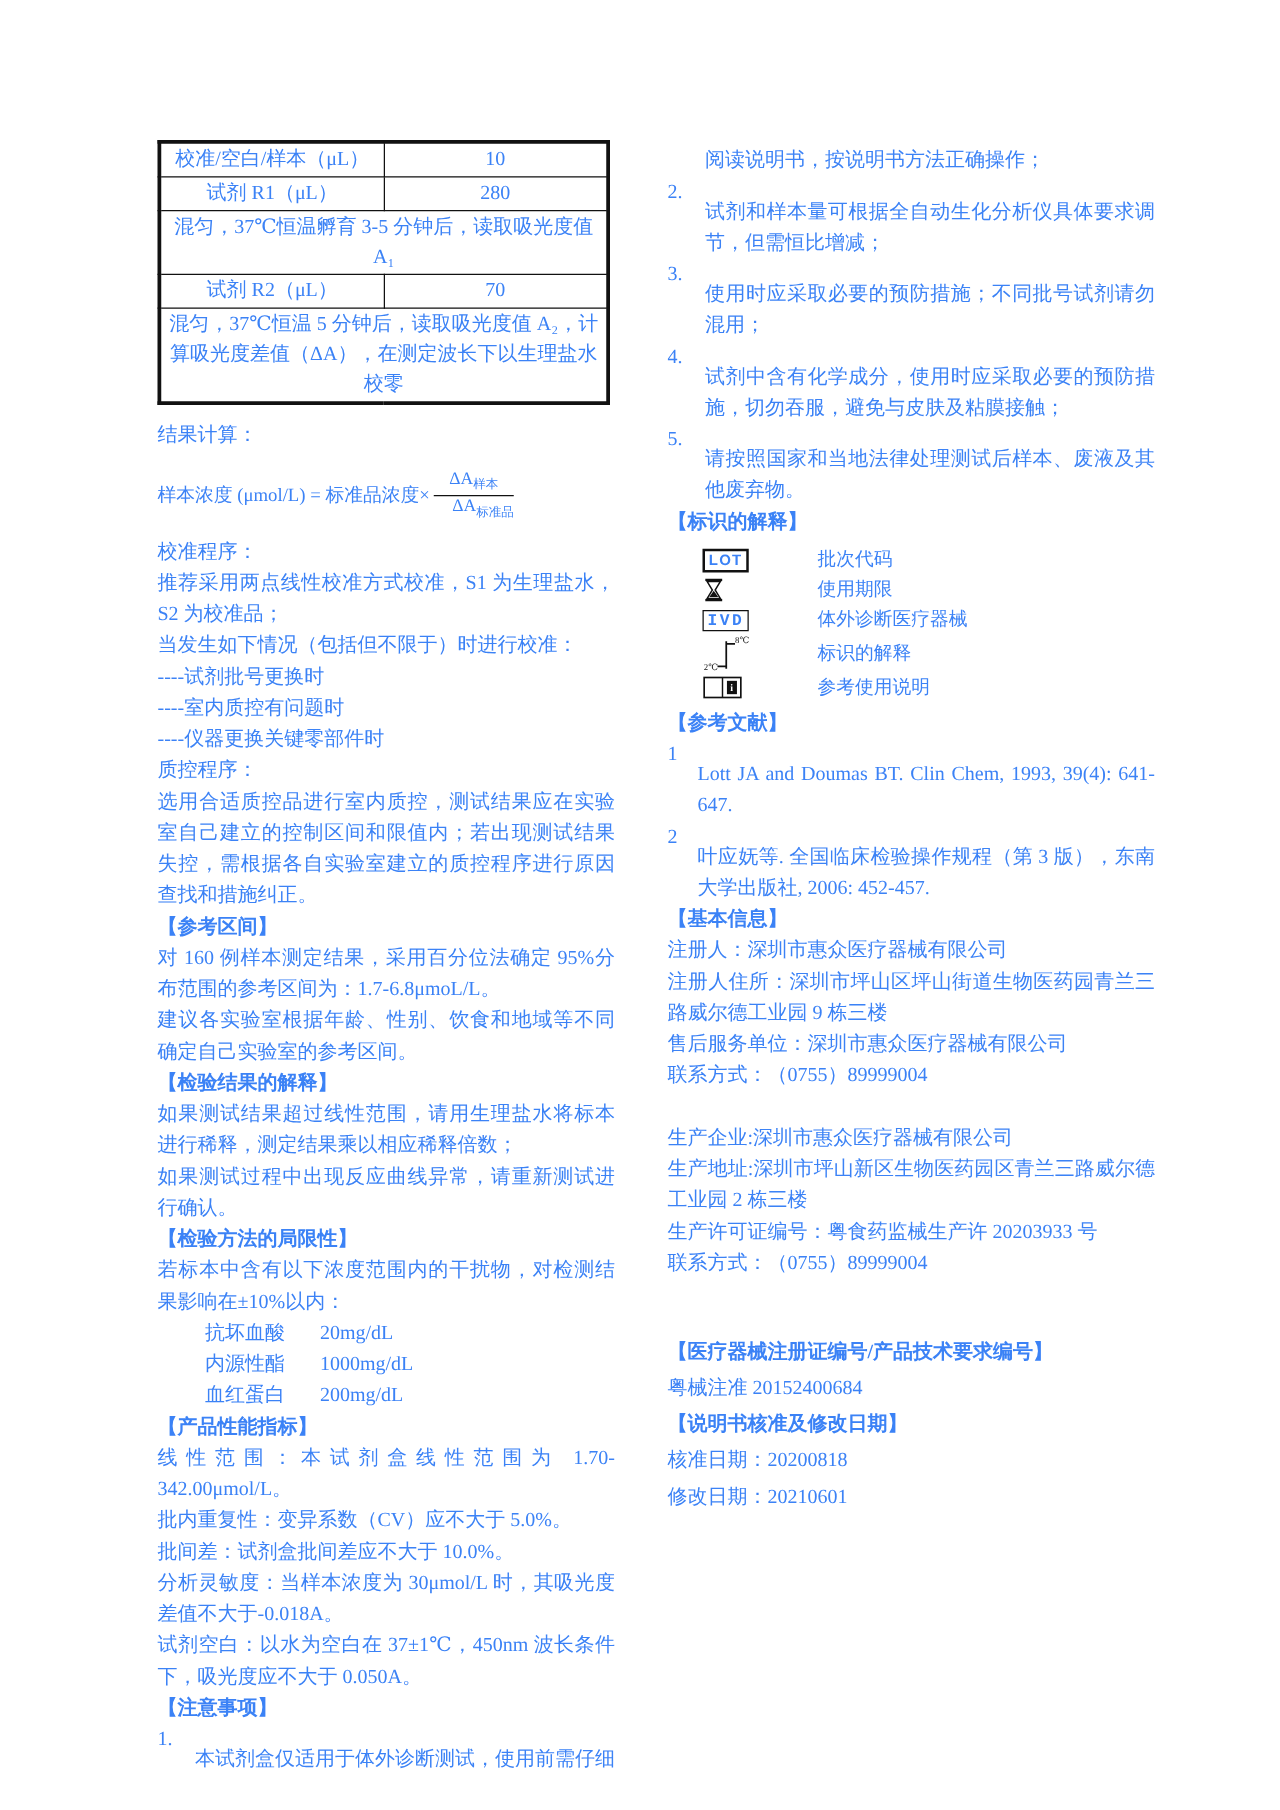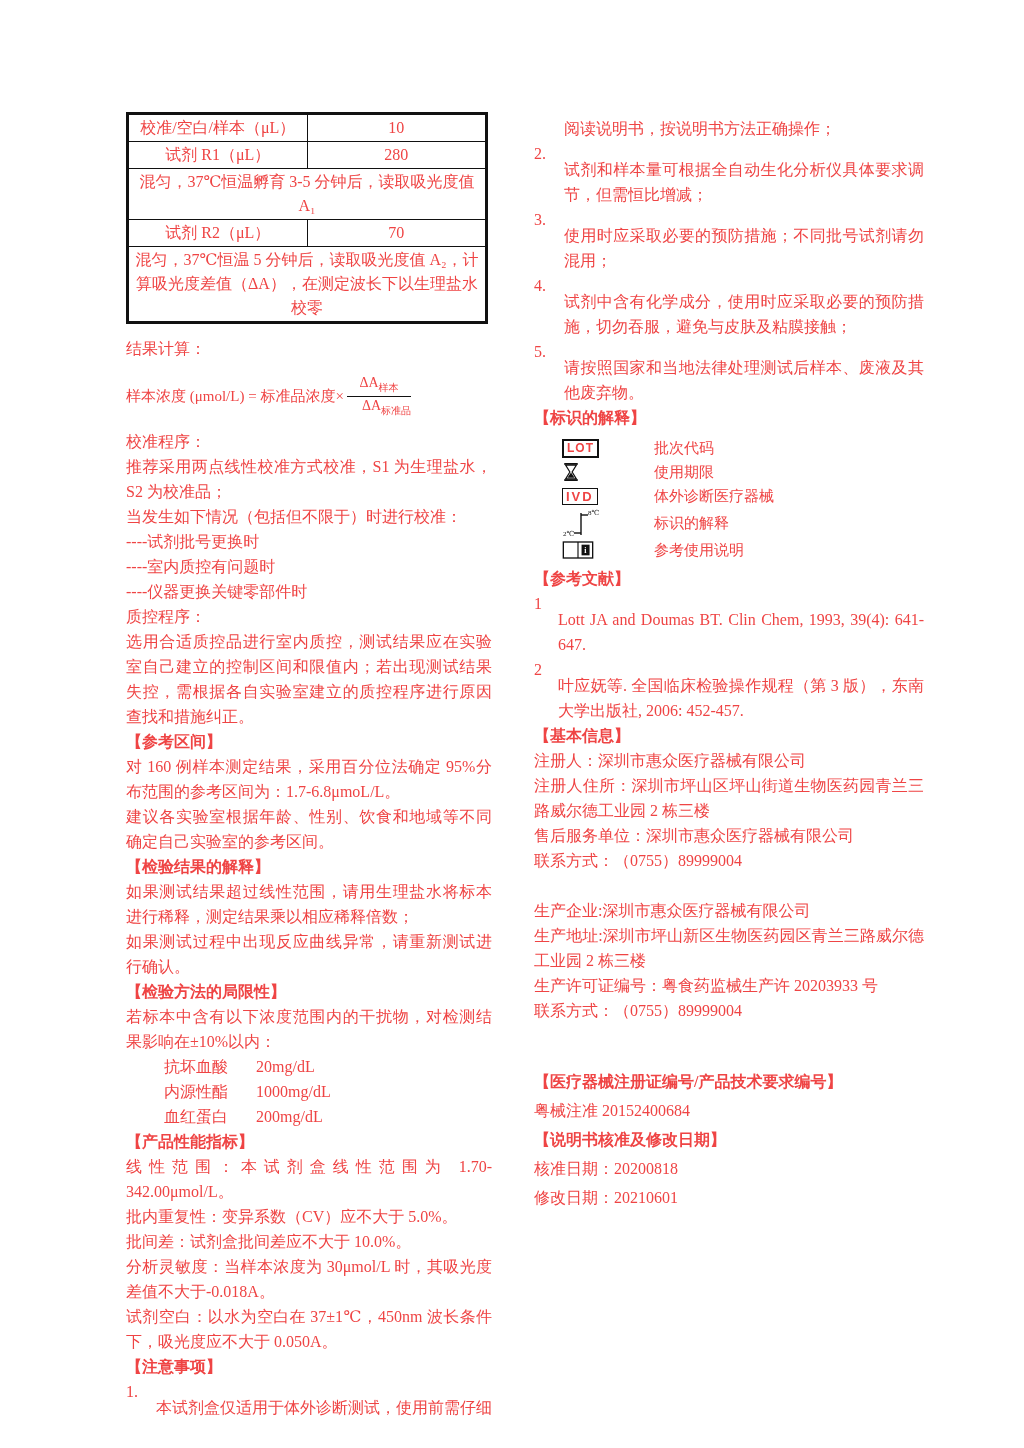--- a/index.html
+++ b/index.html
@@ -2,21 +2,21 @@
 <html><head>
 <meta charset="utf-8">
 <style>
   html,body{margin:0;padding:0;background:#e8e8e8;}
   .page{
     position:relative;
     width:1024px;height:1448px;
     background:#ffffff;
     margin:0 auto;
     font-family:"Liberation Serif","DejaVu Serif",serif;
-    color:#ef4444;
+    color:#3b82f6;
     overflow:hidden;
   }
   .content{
     position:absolute;left:126px;top:112px;
     display:flex;gap:42px;
   }
   .col-left{width:366px;}
   .col-right{width:390px;padding-top:4px;}
   .para{
     font-size:16px;line-height:25px;
@@ -68,21 +68,21 @@
   .sym-row{display:flex;align-items:center;height:24px;}
   .sym-ic{width:66px;display:flex;justify-content:flex-start;align-items:center;}
   .sym-lb{margin-left:26px;font-size:15px;line-height:24px;}
   .box-sym{
     display:inline-block;border:2px solid #111;
     font-family:"Liberation Sans","DejaVu Sans",sans-serif;
     font-weight:bold;font-size:12px;line-height:15px;
     letter-spacing:1px;padding:0 3px;
   }
   .box-sym.ivd{
-    font-family:Liberation Sans, sans-serif;
+    font-family:Liberation Mono, monospace;
     border-width:1.5px;font-weight:600;font-size:13px;letter-spacing:2px;
   }
   .gap-line{height:25px;}
   .gap-big{height:46px;}
   .mt4{margin-top:4px;}
 </style>
 </head>
 <body>
 
 <div class="page">
@@ -246,21 +246,21 @@
         <span class="n" style="width:24px">1</span>
         <span class="t">Lott JA and Doumas BT. Clin Chem, 1993, 39(4): 641-647.</span>
       </div>
       <div class="note">
         <span class="n" style="width:24px">2</span>
         <span class="t">叶应妩等. 全国临床检验操作规程（第 3 版），东南大学出版社, 2006: 452-457.</span>
       </div>
 
       <div class="sec-h">【基本信息】</div>
       <div class="para">注册人：深圳市惠众医疗器械有限公司</div>
-      <div class="para">注册人住所：深圳市坪山区坪山街道生物医药园青兰三路威尔德工业园 2 栋三楼</div>
+      <div class="para">注册人住所：深圳市坪山区坪山街道生物医药园青兰三路威尔德工业园 9 栋三楼</div>
       <div class="para">售后服务单位：深圳市惠众医疗器械有限公司</div>
       <div class="para">联系方式：（0755）89999004</div>
 
       <div class="gap-line"></div>
 
       <div class="para">生产企业:深圳市惠众医疗器械有限公司</div>
       <div class="para">生产地址:深圳市坪山新区生物医药园区青兰三路威尔德工业园 2 栋三楼</div>
       <div class="para">生产许可证编号：粤食药监械生产许 20203933 号</div>
       <div class="para">联系方式：（0755）89999004</div>
 

